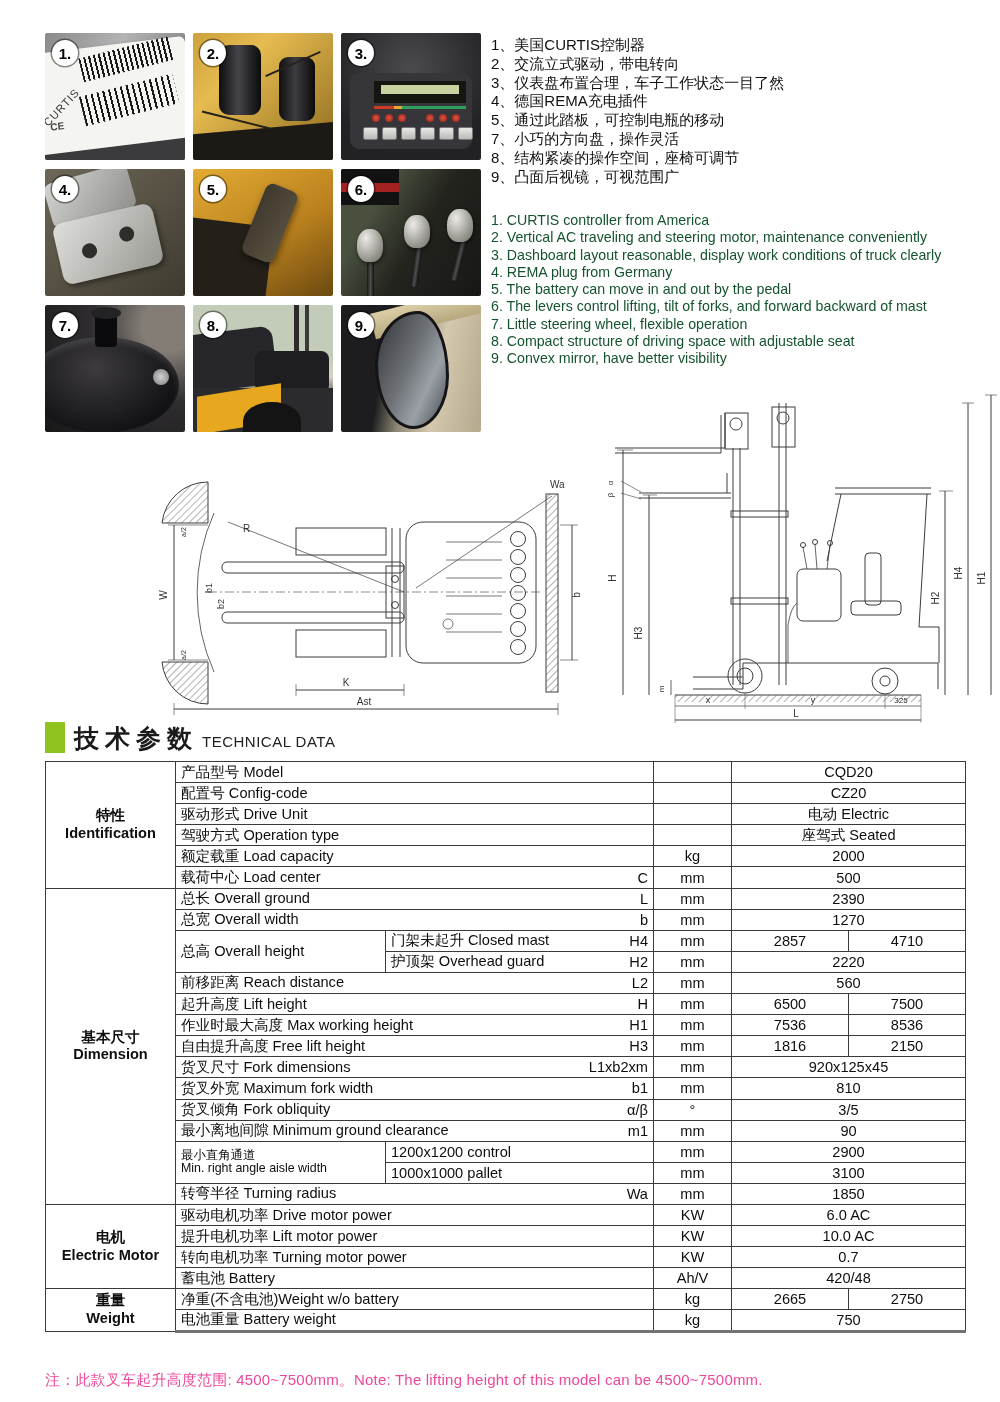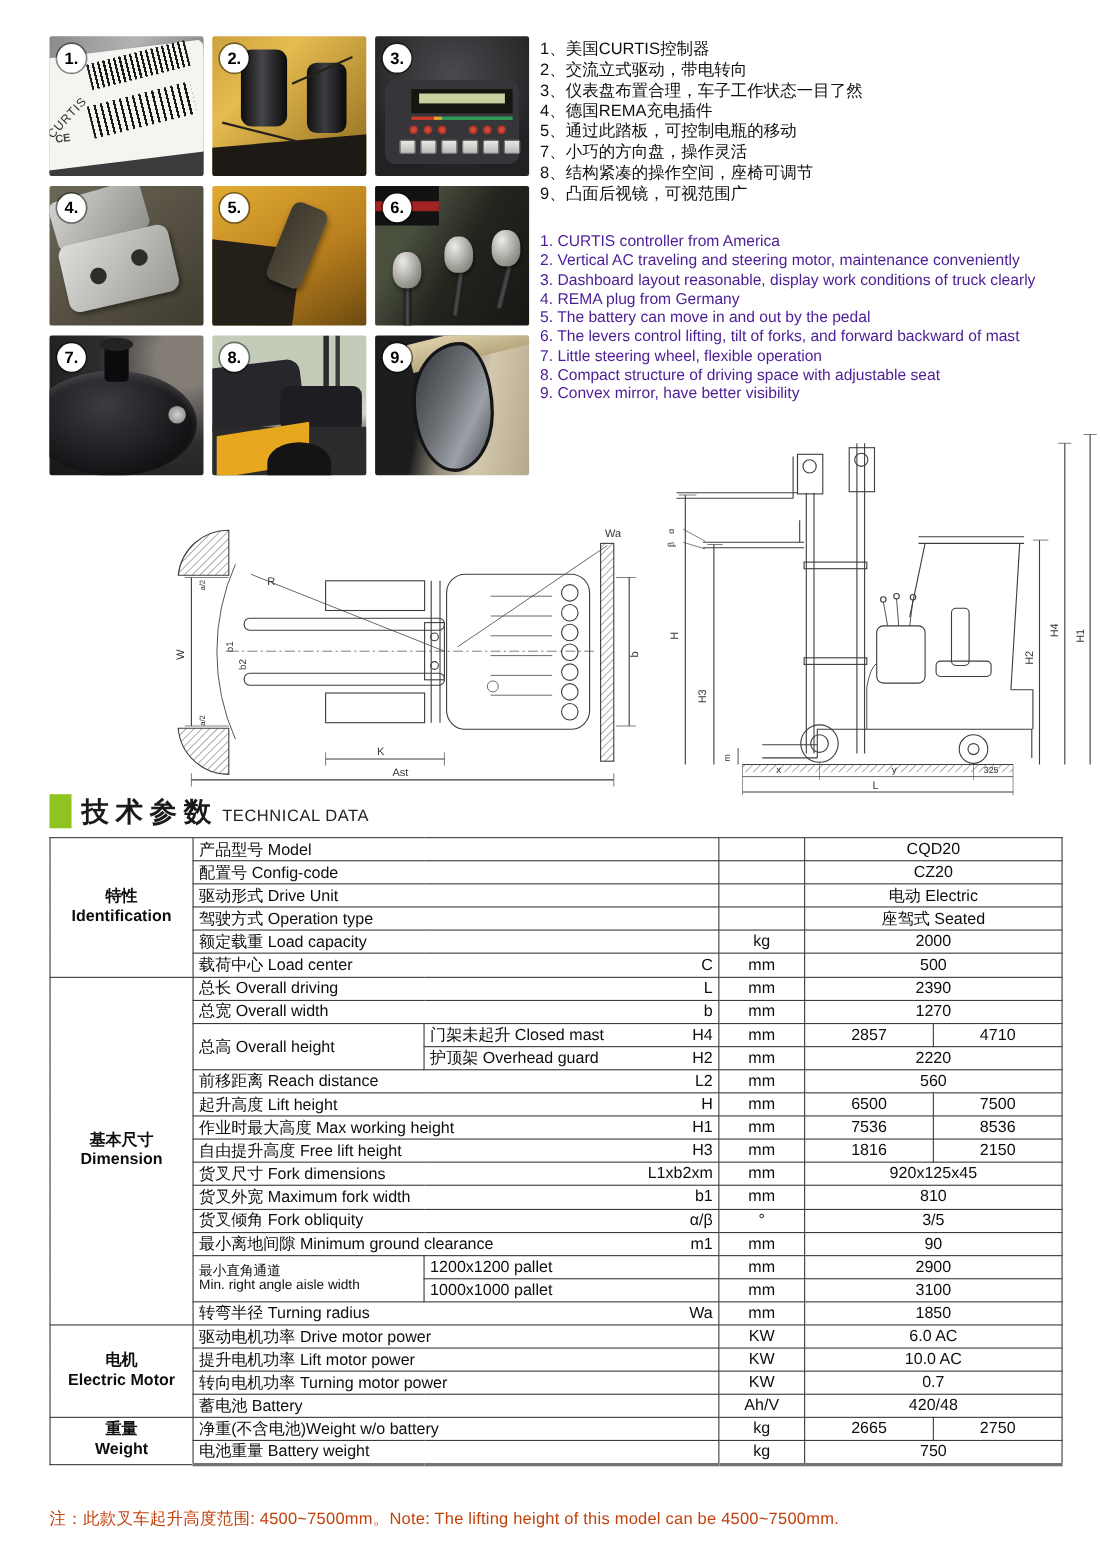--- a/index.html
+++ b/index.html
@@ -86,21 +86,21 @@
   .p8 .tire { right:32px; bottom:-8px; width:58px; height:38px; background:#141414; border-radius:50% 50% 0 0; }
 
   .p9 { background:linear-gradient(100deg,#1d1d1f 0 32%,#8e8976 48%,#d4c8ae 68%,#b4a88d); }
   .p9 .beam { right:-10px; top:-6px; width:120px; height:26px; background:linear-gradient(#dccfa8,#b7a87e); transform:rotate(-14deg); }
   .p9 .mirror { left:34px; top:6px; width:74px; height:118px; border:3px solid #151518;
     border-radius:58% 42% 48% 52% / 45% 55% 45% 55%;
     background:linear-gradient(115deg,#323439,#6d7176 45%,#9ba1a7 70%,#45484d); }
 
   
   .features-zh { position:absolute; left:491px; top:36px; width:505px; font-size:15px; line-height:18.8px; color:#101010; }
-  .features-en { position:absolute; left:491px; top:212px; width:508px; font-size:14.2px; line-height:17.3px; color:#4c1d95; }
+  .features-en { position:absolute; left:491px; top:212px; width:508px; font-size:14.2px; line-height:17.3px; color:#14532d; }
 
   
   .drawing { position:absolute; }
   .drawing svg text { font-family:"Liberation Sans", sans-serif; fill:#333; }
 
   
   .sec-header { position:absolute; left:45px; top:722px; display:flex; align-items:flex-end; }
   .sec-header .green { width:20px; height:31px; margin-right:9px; }
   .sec-header .zh { font-size:25px; font-weight:bold; letter-spacing:6px; color:#1a1a1a; line-height:30px; }
   .sec-header .en { font-size:15px; color:#222; margin-left:4px; padding-bottom:3px; letter-spacing:.5px; }
@@ -113,21 +113,21 @@
   table.tech tr:last-child td { border-bottom:3px solid #737373; }
   td.cat { text-align:center; font-size:15px; padding:0 2px; white-space:normal;font-weight:bold; }
   td.cat div { line-height:17.5px; }
   td.grp { padding-left:6px; font-size:15px; white-space:normal; }
   td.grp div { font-size:12.4px; line-height:13.2px; }
   td.label .lf, td.sub .lf { display:flex; justify-content:space-between; align-items:center; }
   td.label { padding-left:8px; }
   .sym { padding-left:3px; }
   td.unit, td.val { text-align:center; }
 
-  .note { position:absolute; left:45px; top:1371px; font-size:15px; color:#c2410c; letter-spacing:.2px; }
+  .note { position:absolute; left:45px; top:1371px; font-size:15px; color:#ec4899; letter-spacing:.2px; }
 </style>
 </head>
 <body>
 
 <div class="page">
 
   <div class="photo-grid">
     <div class="photo p1">
       <div class="plate">
         <div class="bc1"></div>
@@ -473,21 +473,21 @@
             <td class="unit">mm</td>
             <td colspan="2" class="val">500</td>
           </tr>
           <tr>
             <td rowspan="15" class="cat sec-top">
               <div>基本尺寸</div>
               <div>Dimension</div>
             </td>
             <td colspan="2" class="label sec-top">
               <div class="lf">
-                <span>总长 Overall driving</span>
+                <span>总长 Overall ground</span>
                 <span class="sym">L</span>
               </div>
             </td>
             <td class="unit sec-top">mm</td>
             <td colspan="2" class="val sec-top">2390</td>
           </tr>
           <tr>
             <td colspan="2" class="label">
               <div class="lf">
                 <span>总宽 Overall width</span>
@@ -600,21 +600,21 @@
               </div>
             </td>
             <td class="unit">mm</td>
             <td colspan="2" class="val">90</td>
           </tr>
           <tr>
             <td rowspan="2" class="grp">
               <div>最小直角通道</div>
               <div>Min. right angle aisle width</div>
             </td>
-            <td class="sub">1200x1200 pallet</td>
+            <td class="sub">1200x1200 control</td>
             <td class="unit">mm</td>
             <td colspan="2" class="val">2900</td>
           </tr>
           <tr>
             <td class="sub">1000x1000 pallet</td>
             <td class="unit">mm</td>
             <td colspan="2" class="val">3100</td>
           </tr>
           <tr>
             <td colspan="2" class="label">

